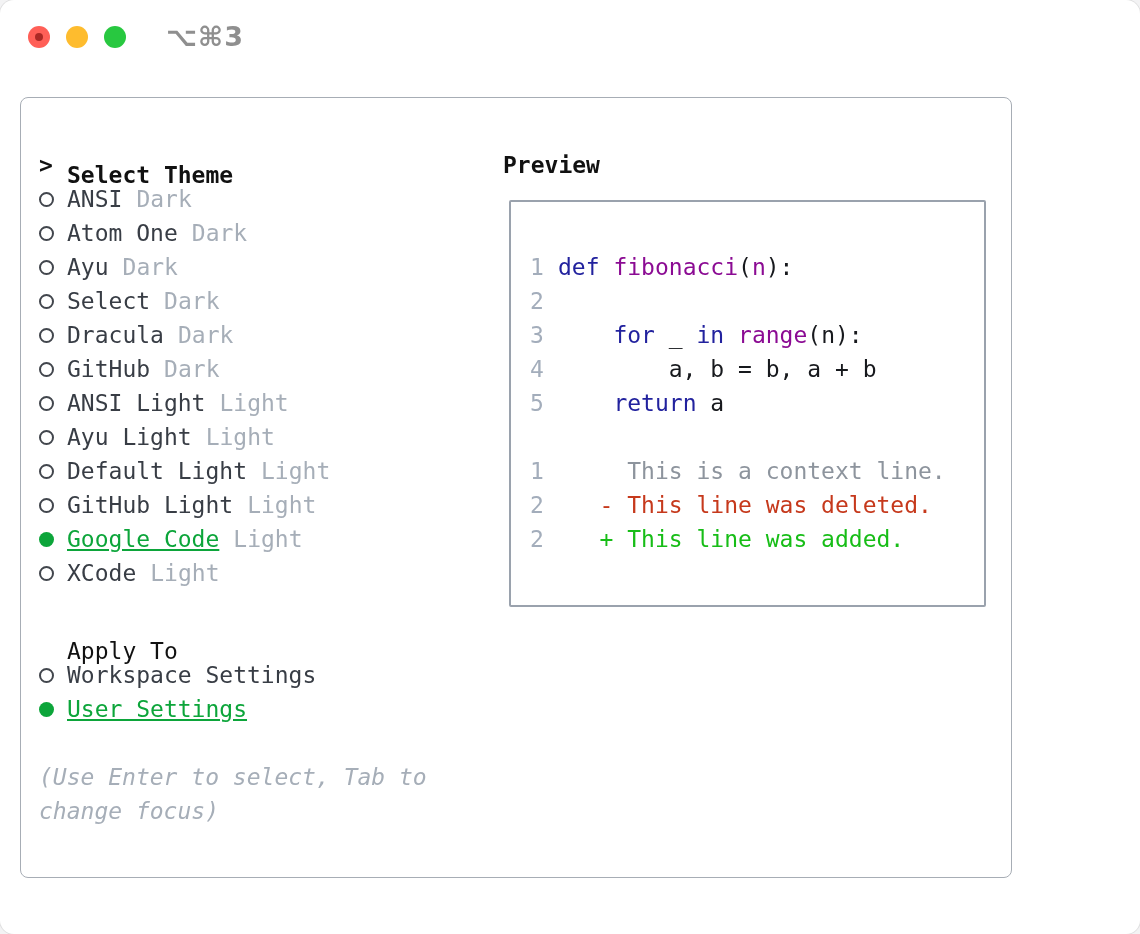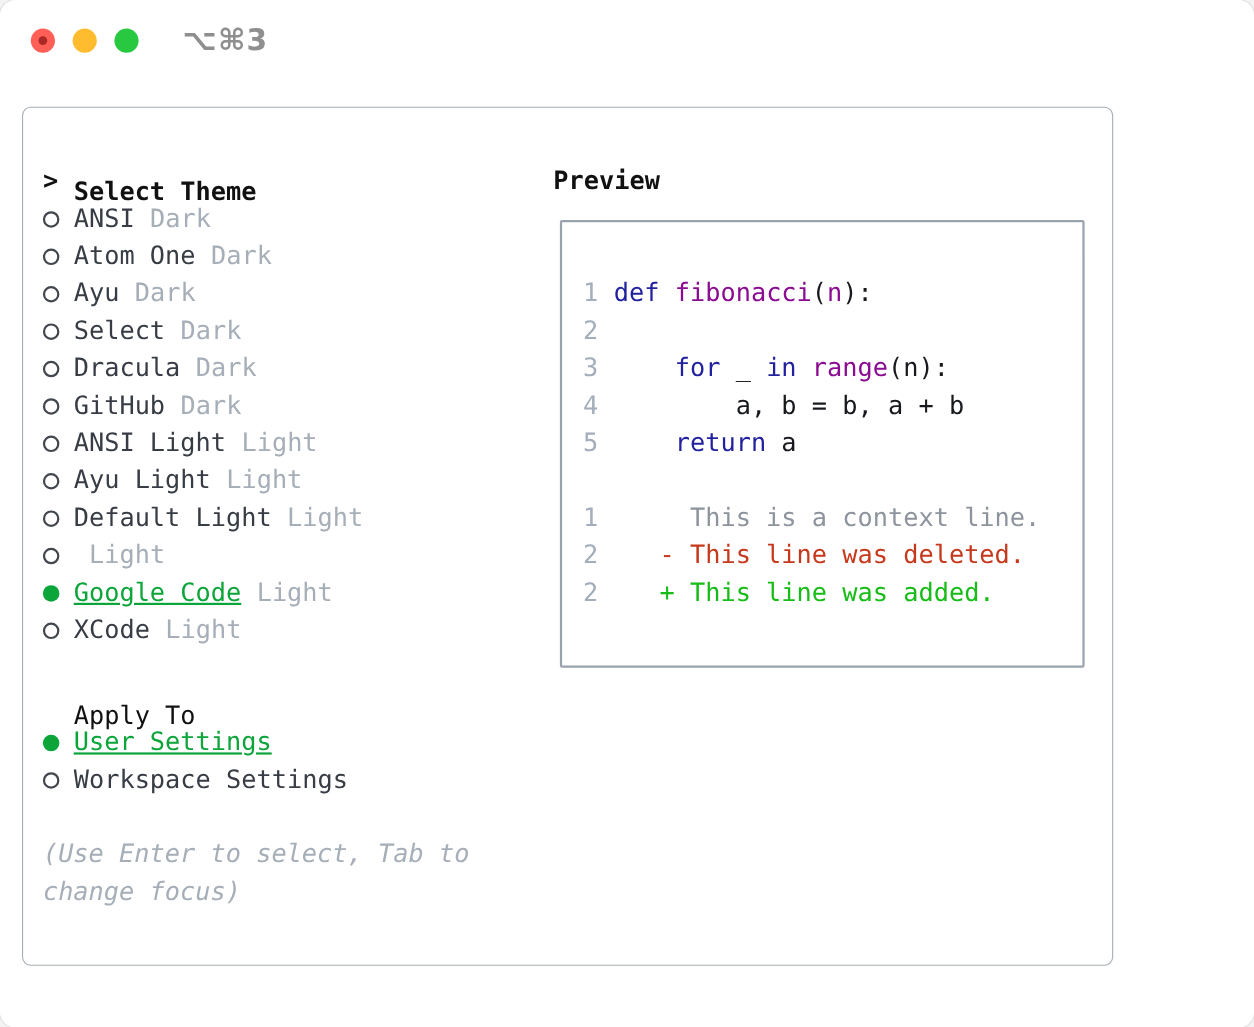--- a/index.html
+++ b/index.html
@@ -152,20 +152,21 @@
             <span class="marker">
               <span class="circle"></span>
             </span>
             <span class="tname">Default Light</span>
             <span class="tvariant">Light</span>
           </div>
           <div class="row">
             <span class="marker">
               <span class="circle"></span>
             </span>
+            <span class="tname">GitHub Light</span>
             <span class="tvariant">Light</span>
           </div>
           <div class="row">
             <span class="marker">
               <span class="circle filled"></span>
             </span>
             <span class="tname selected">Google Code</span>
             <span class="tvariant">Light</span>
           </div>
           <div class="row">
@@ -178,30 +179,30 @@
         </div>
 
       <div class="apply-section">
         <div class="row">
           <span class="marker"></span>
           <span class="hdr-label" style="font-weight:normal;color:var(--heading);">Apply To</span>
         </div>
         <div id="apply-options">
             <div class="row">
               <span class="marker">
+                <span class="circle"></span>
+              </span>
+              <span class="tname">Workspace Settings</span>
+            </div>
+            <div class="row">
+              <span class="marker">
                 <span class="circle filled"></span>
               </span>
               <span class="tname selected">User Settings</span>
             </div>
-            <div class="row">
-              <span class="marker">
-                <span class="circle"></span>
-              </span>
-              <span class="tname">Workspace Settings</span>
-            </div>
           </div>
       </div>
 
       <div class="hint">(Use Enter to select, Tab to change focus)</div>
     </div>
 
     <div class="right-col">
       <div class="preview-label">Preview</div>
       <div class="preview-box" id="preview-box">
           <div class="pline">

